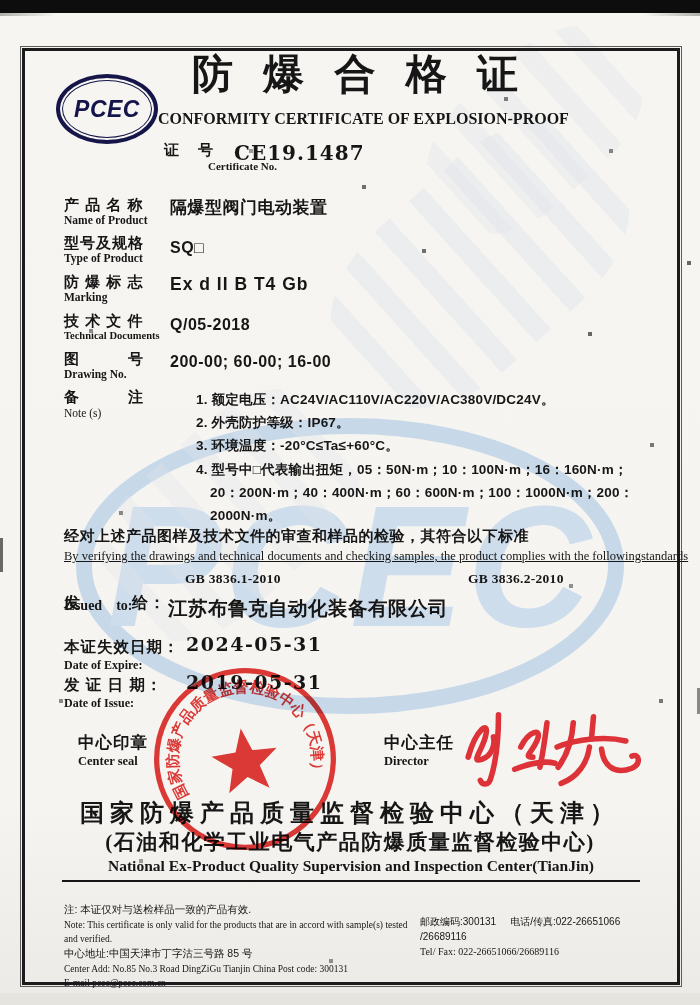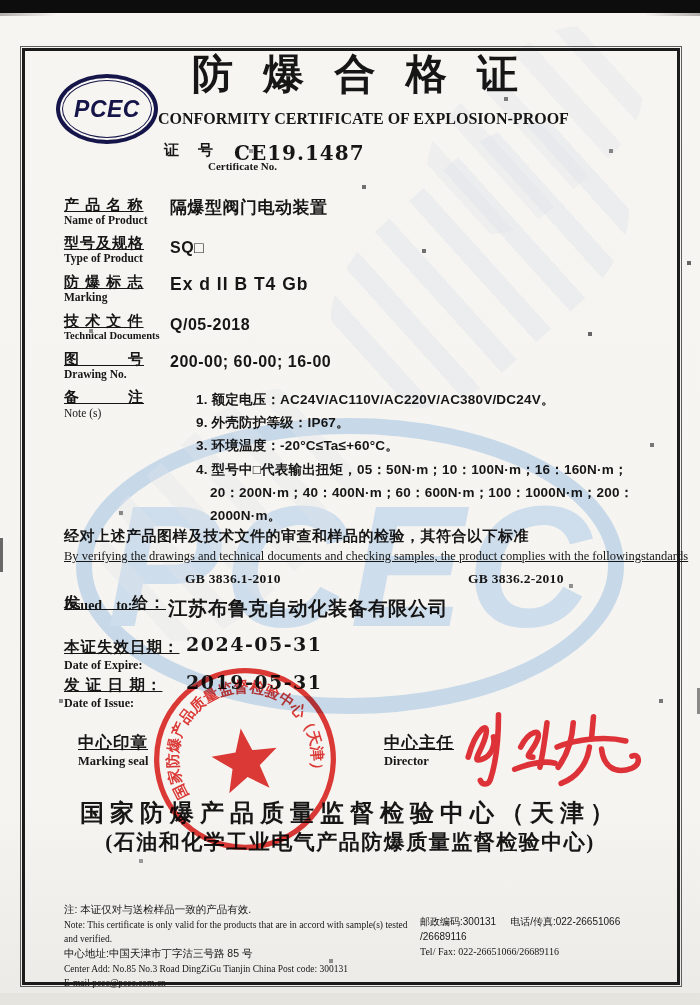--- a/index.html
+++ b/index.html
@@ -25,21 +25,21 @@
   .wm-blue{left:70px;top:408px;width:560px;height:324px;z-index:1;opacity:.85;}
   .wm-diag{z-index:1;opacity:.5;transform:rotate(-42deg);
        background:repeating-linear-gradient(90deg,rgba(229,231,236,0) 0 12px,rgba(223,227,234,.9) 12px 32px,rgba(229,231,236,0) 32px 46px);
        border-radius:35%;}
   .d1{left:320px;top:170px;width:320px;height:190px;}
   .d2{left:90px;top:430px;width:280px;height:170px;opacity:.35;}
   .d3{left:420px;top:60px;width:230px;height:140px;opacity:.4;}
 
   
   .ink{z-index:3;}
-  .lbl-cn{font:700 15px/1.15 "Liberation Sans",sans-serif;letter-spacing:1px;white-space:nowrap;text-decoration:underline;}
+  .lbl-cn{font:700 15px/1.15 "Liberation Sans",sans-serif;letter-spacing:1px;white-space:nowrap;}
   .lbl-en{font:700 11.5px/1.1 "Liberation Serif",serif;white-space:nowrap;}
   .val{font:700 16px/1.2 "Liberation Sans",sans-serif;letter-spacing:.5px;white-space:nowrap;}
   .date{font:600 19px/1 "DejaVu Serif",serif;letter-spacing:1.5px;white-space:nowrap;}
 
   .logo-oval{left:56px;top:74px;width:94px;height:62px;border:4px solid #15154a;border-radius:50%;
        box-shadow:inset 0 0 0 2px #f8f7f3, inset 0 0 0 3px #15154a;
        display:flex;align-items:center;justify-content:center;z-index:3;background:transparent;}
   .logo-txt{font:italic 900 23px/1 "Liberation Sans",sans-serif;color:#15154a;letter-spacing:.5px;}
 
   .title-cn{left:168px;top:52px;width:384px;text-align:center;
@@ -128,21 +128,21 @@
 
   <div class="abs lbl-cn ink" style="left:64px;top:350px">图　　　号</div>
   <div class="abs lbl-en ink" style="left:64px;top:368px">Drawing No.</div>
   <div class="abs val ink" style="left:170px;top:352px">200-00; 60-00; 16-00</div>
 
   <div class="abs lbl-cn ink" style="left:64px;top:388px">备　　　注</div>
   <div class="abs lbl-en ink" style="left:64px;top:407px;font-weight:500">Note (s)</div>
 
   <div class="abs note-lines ink">
     <div>1. 额定电压：AC24V/AC110V/AC220V/AC380V/DC24V。</div>
-    <div>9. 外壳防护等级：IP67。</div>
+    <div>2. 外壳防护等级：IP67。</div>
     <div>3. 环境温度：-20°C≤Ta≤+60°C。</div>
     <div>4. 型号中□代表输出扭矩，05：50N·m；10：100N·m；16：160N·m；</div>
     <div class="note-cont">20：200N·m；40：400N·m；60：600N·m；100：1000N·m；200：2000N·m。</div>
   </div>
 
   <div class="abs stmt-cn ink">经对上述产品图样及技术文件的审查和样品的检验，其符合以下标准</div>
   <div class="abs stmt-en ink">By verifying the drawings and technical documents and checking samples, the product complies with the followingstandards</div>
   <div class="abs std ink" style="left:185px;top:572px">GB 3836.1-2010</div>
   <div class="abs std ink" style="left:468px;top:572px">GB 3836.2-2010</div>
 
@@ -152,21 +152,21 @@
 
   <div class="abs lbl-cn ink" style="left:64px;top:638px;font-size:15.5px">本证失效日期：</div>
   <div class="abs date ink" style="left:186px;top:635px">2024-05-31</div>
   <div class="abs lbl-en ink" style="left:64px;top:659px;font-size:12px">Date of Expire:</div>
 
   <div class="abs lbl-cn ink" style="left:64px;top:676px;font-size:15.5px">发 证 日 期：</div>
   <div class="abs date ink" style="left:186px;top:673px">2019-05-31</div>
   <div class="abs lbl-en ink" style="left:64px;top:697px;font-size:12px">Date of Issue:</div>
 
   <div class="abs lbl-cn ink" style="left:78px;top:733px;font-size:16.5px">中心印章</div>
-  <div class="abs lbl-en ink" style="left:78px;top:755px;font-size:12.5px">Marking seal</div>
+  <div class="abs lbl-en ink" style="left:78px;top:755px;font-size:12.5px">Center seal</div>
   <div class="abs lbl-cn ink" style="left:384px;top:733px;font-size:16.5px">中心主任</div>
   <div class="abs lbl-en ink" style="left:384px;top:755px;font-size:12.5px">Director</div>
 
   <svg class="abs stamp" viewBox="0 0 200 200">
     <circle cx="100" cy="100" r="92" fill="none" stroke="#e02a28" stroke-width="5.5"></circle>
     <path d="M100,68 L108.8,91.9 L134.2,92.9 L114.3,108.6 L121.2,133.1 L100,119 L78.8,133.1 L85.7,108.6 L65.8,92.9 L91.2,91.9 Z" fill="#e02a28"></path>
     <defs>
         <path id="sealArc" d="M 36.6 129.6 A 70 70 0 1 1 163.4 129.6" fill="none"></path>
       </defs>
     <text font-size="15.5" font-weight="700" fill="#e02a28" font-family="Liberation Sans, sans-serif">
@@ -184,20 +184,21 @@
       <path d="M120,28 C119,44 114,60 105,72"></path>
       <path d="M140,22 L138,44"></path>
       <path d="M104,52 C124,44 152,41 172,46"></path>
       <path d="M136,52 C134,68 124,82 108,88"></path>
       <path d="M148,54 C150,70 160,80 178,73 C187,69 186,58 178,61"></path>
     </g>
   </svg>
 
   <div class="abs org1 ink">国家防爆产品质量监督检验中心（天津）</div>
   <div class="abs org2 ink">(石油和化学工业电气产品防爆质量监督检验中心)</div>
+  <div class="abs org3 ink">National Ex-Product Quality Supervision and Inspection Center(TianJin)</div>
 
   <div class="abs contact-l ink">
     <div class="cjk">注: 本证仅对与送检样品一致的产品有效.</div>
     <div>Note: This certificate is only valid for the products that are in accord with sample(s) tested and verified.</div>
     <div class="cjk">中心地址:中国天津市丁字沽三号路 85 号</div>
     <div>Center Add: No.85 No.3 Road DingZiGu Tianjin China Post code: 300131</div>
     <div>E-mail pcec@pcec.com.cn</div>
   </div>
   <div class="abs contact-r ink">
     <div class="row1">

